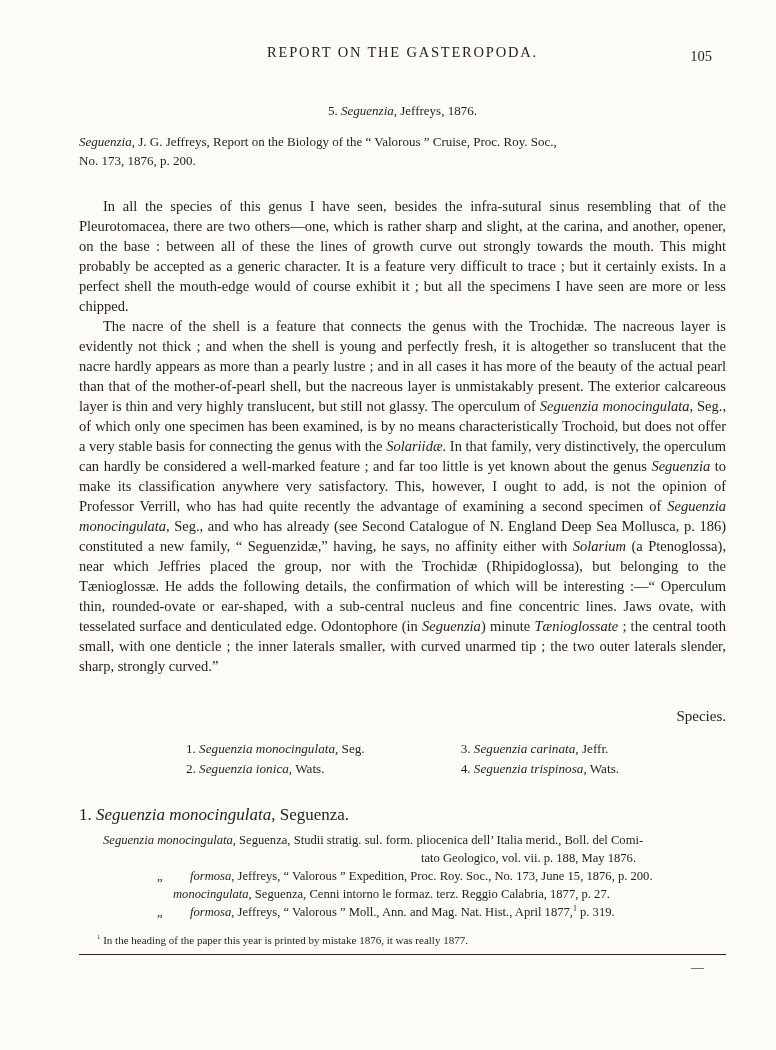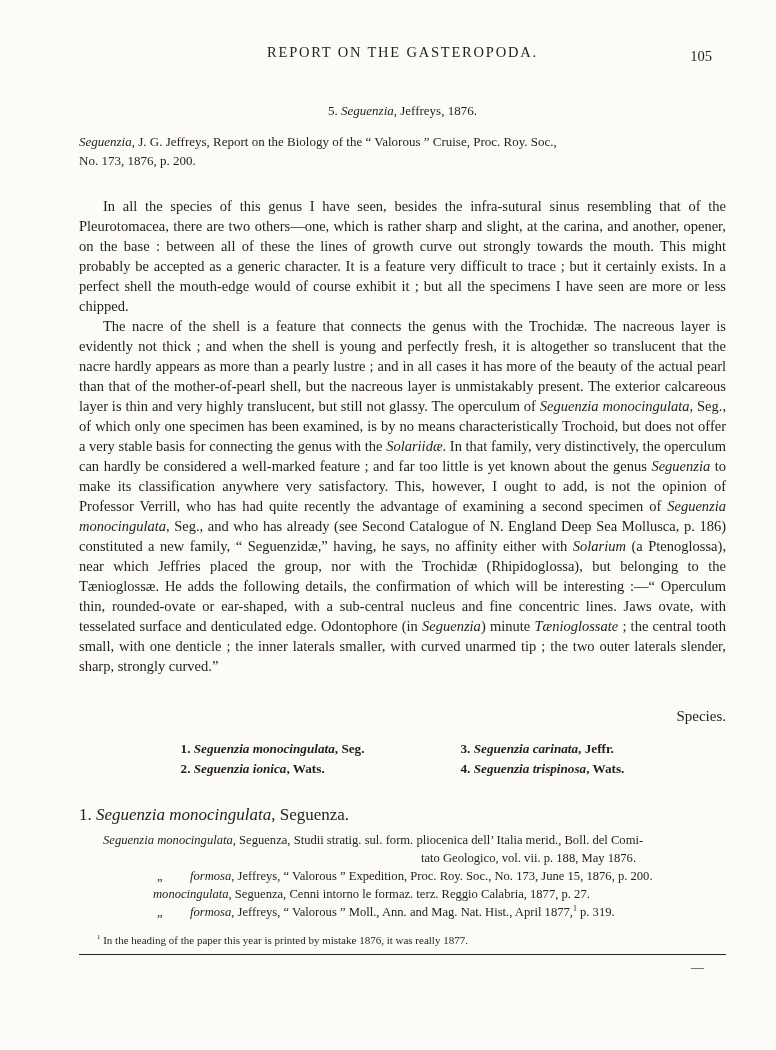--- a/index.html
+++ b/index.html
@@ -17,32 +17,32 @@
   .head-num { position: absolute; right: 14px; top: 4px; letter-spacing: 0; font-size: 14.5px; }
 
   .genus-heading { font-size: 13px; font-weight: normal; text-align: center; margin: 0 0 13px 0; }
 
   .citation { text-align: left; font-size: 13px; line-height: 19px; margin-bottom: 26px; }
 
   .body-para { margin: 0; font-size: 14.5px; line-height: 20px; text-align: justify; text-indent: 24px; }
 
   .species-heading { font-size: 15px; font-weight: normal; text-align: right; margin: 32px 0 14px 0; }
 
-  .species-cols { display: flex; justify-content: center; gap: 96px; font-size: 13.2px; line-height: 20px; font-weight: bold; }
+  .species-cols { display: flex; justify-content: center; gap: 96px; font-size: 13.2px; line-height: 20px; }
   .species-item { white-space: nowrap; }
 
   .entry-heading { font-size: 17px; font-weight: normal; margin: 24px 0 4px 0; line-height: 24px; }
 
   .synonymy { font-size: 12.6px; line-height: 18px; }
   .syn-line { white-space: nowrap; }
   .syn-first { margin-left: 24px; }
   .syn-cont  { margin-left: 252px; text-align: center; }
   .syn-ditto { margin-left: 78px; display: flex; }
   .ditto { display: inline-block; width: 33px; }
-  .syn-sub   { margin-left: 74px; }
+  .syn-sub   { margin-left: 94px; }
 
   .footnote { font-size: 11px; margin: 13px 0 0 18px; white-space: nowrap; }
 
   .footnote-rule { margin-top: 8px; height: 1px; background: #2a2722; width: 100%; }
   .bottom-mark { text-align: right; padding-right: 22px; margin-top: 4px; font-size: 13px; color: #2a2722; }
 </style>
 </head>
 <body>
 
 <div class="page">

